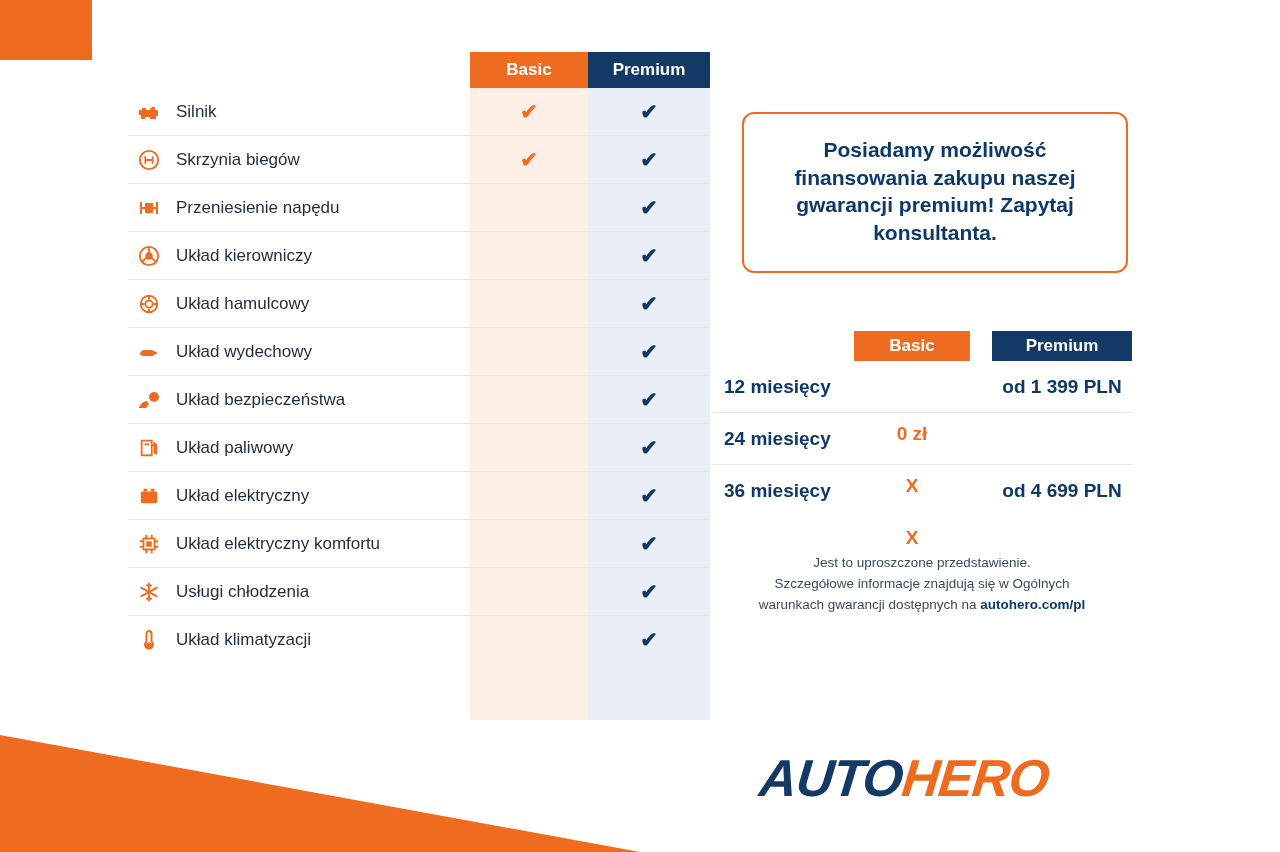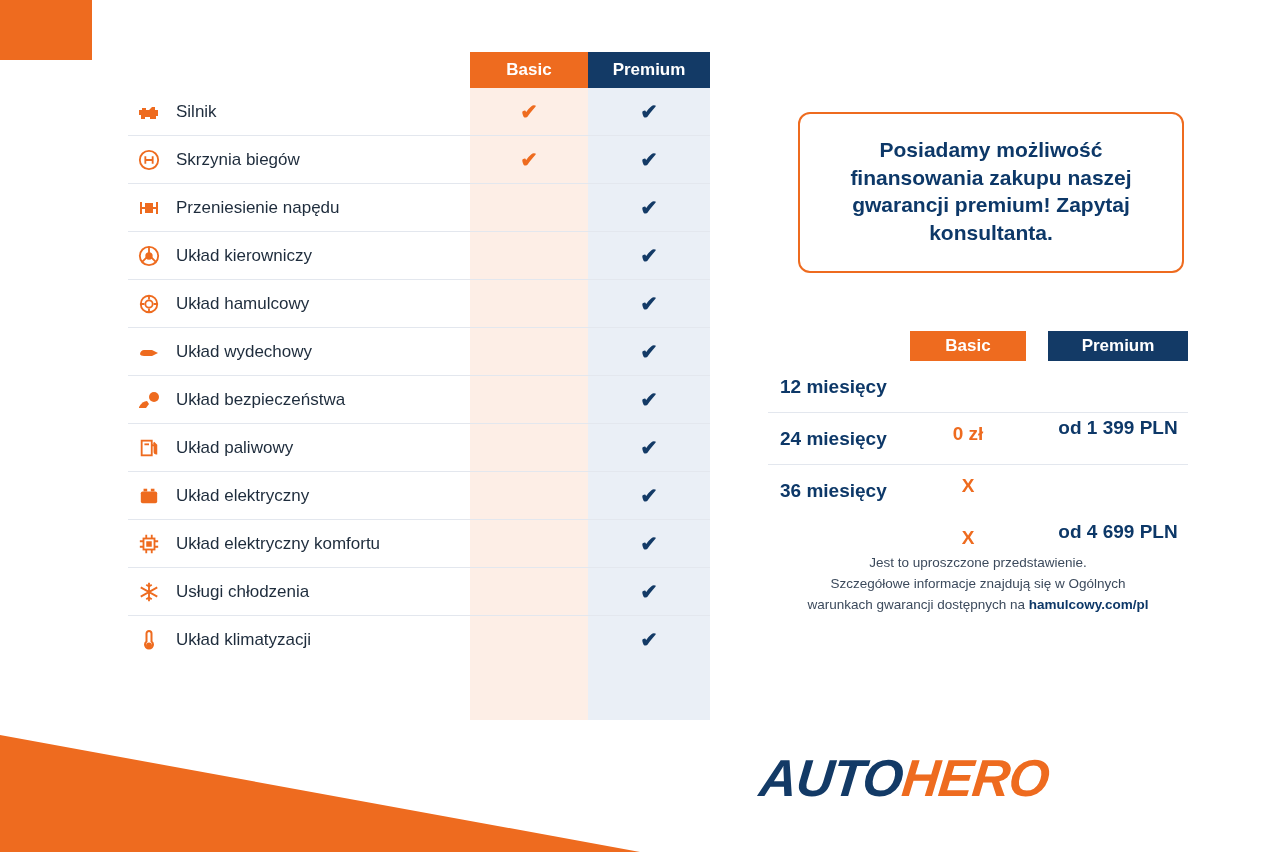--- a/index.html
+++ b/index.html
@@ -93,21 +93,21 @@
     top: 0; height: 48px;
     display: flex; align-items: center; justify-content: center;
     font-size: 21px; font-weight: bold;
   }
   .mark-basic { left: 342px; width: 118px; color: #ee6b1f; }
   .mark-premium { left: 460px; width: 122px; color: #133a66; }
 
   
   .right-panel {
     position: absolute;
-    left: 768px; top: 112px;
+    left: 712px; top: 112px;
     width: 420px;
   }
   .promo-box {
     border: 2px solid #ee6b1f;
     border-radius: 12px;
     padding: 22px 18px 24px;
     text-align: center;
     color: #0d3868;
     font-size: 21px;
     font-weight: bold;
@@ -149,21 +149,21 @@
   .pr-basic {
     position: absolute; left: 142px; top: 0;
     width: 116px; height: 67px;
     display: flex; align-items: center; justify-content: center;
     font-size: 19px; font-weight: bold; color: #ee6b1f; margin-top: 40px;
   }
   .pr-premium {
     position: absolute; left: 280px; top: 0;
     width: 140px; height: 52px;
     display: flex; align-items: center; justify-content: center;
-    font-size: 19px; font-weight: bold; color: #0d3868; margin-top: 41px;
+    font-size: 19px; font-weight: bold; color: #0d3868;
   }
 
   .disclaimer {
     margin-top: 36px;
     text-align: center;
     font-size: 13.5px;
     line-height: 1.55;
     color: #3c4a5c;
     width: 420px;
   }
@@ -377,21 +377,21 @@
         <div class="pr-term">36 miesięcy</div>
         <div class="pr-basic">X</div>
         <div class="pr-premium">od 4 699 PLN</div>
       </div>
     </div>
 
     <div class="disclaimer">
       <div>Jest to uproszczone przedstawienie.</div>
       <div>Szczegółowe informacje znajdują się w Ogólnych</div>
       <div>
-        <span>warunkach gwarancji dostępnych na </span><b>hamulcowy.com/pl</b>
+        <span>warunkach gwarancji dostępnych na </span><b>autohero.com/pl</b>
       </div>
     </div>
   </div>
 
   <div class="logo">
     <span class="auto">AUTO</span><span class="hero">HERO</span>
   </div>
 
 </div>
 

